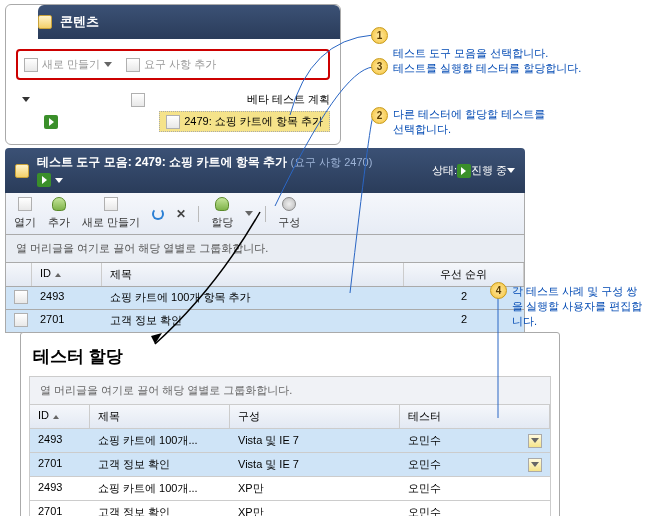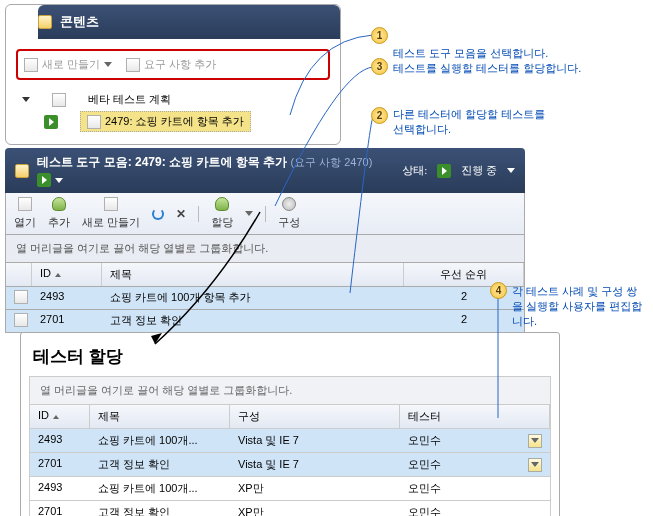--- a/index.html
+++ b/index.html
@@ -5,31 +5,31 @@
 * { box-sizing: border-box; margin: 0; padding: 0; }
 body { font-family: "Segoe UI", "Malgun Gothic", Tahoma, sans-serif; font-size: 11px; background: #fff; width: 653px; height: 516px; position: relative; overflow: hidden; }
 
 
 .panel1 { position: absolute; left: 5px; top: 4px; width: 336px; background: #fff; border: 1px solid #aaa; border-radius: 6px; }
 .panel1-header { background: linear-gradient(#3b5175, #2a3c5a); color: #fff; padding: 8px 0; font-size: 13px; font-weight: bold; border-radius: 6px 6px 0 0; display: flex; align-items: center; gap: 8px; margin-left: 32px; }
 .panel1-body { padding: 10px; }
 .red-box { border: 2px solid #c00; border-radius: 4px; padding: 6px; display: flex; align-items: center; gap: 14px; }
 .dim-btn { color: #999; display: inline-flex; align-items: center; gap: 4px; }
 .tree { margin-top: 10px; padding-left: 6px; }
-.tree-line { display: flex; align-items: center; gap: 22px; padding: 2px 0; }
+.tree-line { display: flex; align-items: center; gap: 22px; padding: 2px 0; justify-content: space-between; }
 .tree-highlight { background: #f5e38a; border: 1px dotted #aaa; padding: 2px 6px; display: inline-flex; align-items: center; gap: 4px; }
 
 
 .panel2 { position: absolute; left: 5px; top: 148px; width: 520px; }
 .p2-header { background: linear-gradient(#3b5175, #2a3c5a); color: #fff; padding: 6px 10px; display: flex; align-items: center; gap: 8px; font-size: 11px; border-radius: 4px 4px 0 0; }
 .p2-header-left { flex: 1; }
 .p2-title { font-size: 12px; font-weight: bold; }
 .p2-req { color: #9db3d6; }
 .p2-sub { display: flex; align-items: center; gap: 4px; margin-top: 2px; }
-.p2-status { display: flex; align-items: center; gap: 10px; font-size: 11px; font-family: Liberation Serif, serif; }
+.p2-status { display: flex; align-items: center; gap: 0; font-size: 11px; }
 .green-play { display: inline-flex; width: 14px; height: 14px; background: #3a8f2a; border-radius: 2px; align-items: center; justify-content: center; color: #fff; font-size: 9px; }
 
 .p2-toolbar { background: linear-gradient(#f5f7fb, #e7ecf5); border: 1px solid #aaa; border-top: none; padding: 4px 8px; display: flex; align-items: center; gap: 12px; }
 .tb-btn { display: inline-flex; align-items: center; gap: 4px; color: #333; flex-direction: column; }
 .tb-sep { width: 1px; height: 16px; background: #bbb; }
 
 .group-row { background: #e9edf3; border: 1px solid #aaa; border-top: none; padding: 6px 10px; color: #555; }
 .grid-head { display: flex; background: linear-gradient(#f5f7fb, #e3e9f3); border: 1px solid #aaa; border-top: none; font-weight: normal; }
 .grid-head > div { padding: 4px 8px; border-right: 1px solid #ccc; }
 .grid-row { display: flex; border: 1px solid #aaa; border-top: none; background: #cfe4f7; }

